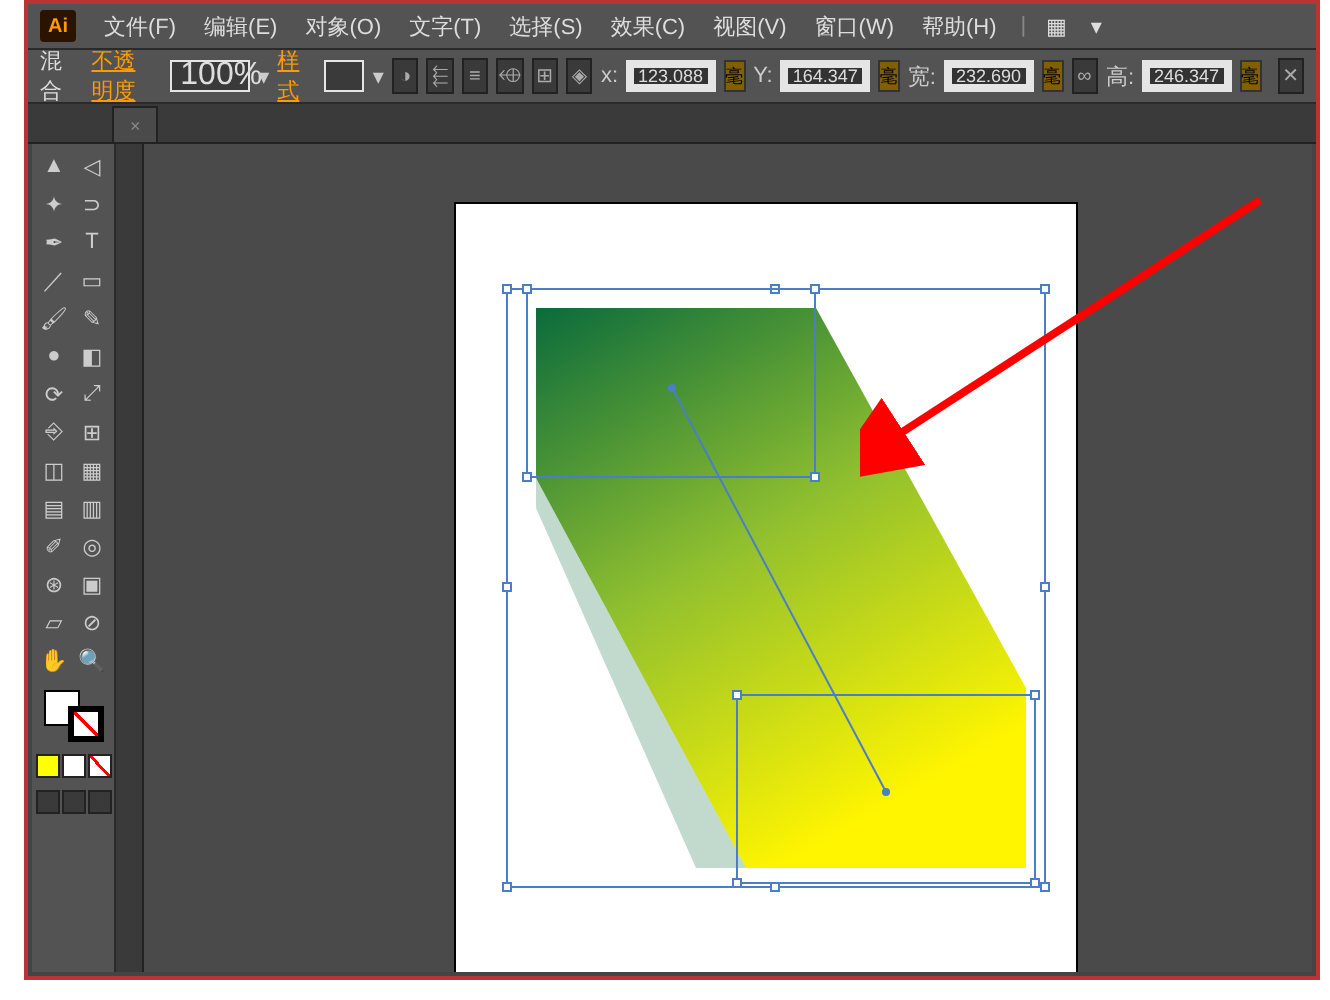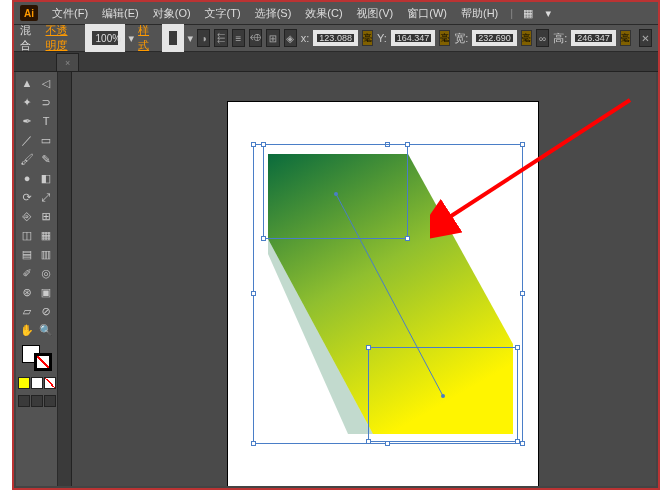--- a/index.html
+++ b/index.html
@@ -11,21 +11,21 @@
 .menubar { height: 22px; background: #535353; display: flex; align-items: center; padding-left: 6px; gap: 2px; color: #ddd; font-size: 11px; }
 .menubar .ai-logo { width: 18px; height: 16px; background: #2a1301; color: #ff9a00; display: flex; align-items: center; justify-content: center; font-weight: bold; font-size: 10px; margin-right: 6px; border-radius: 2px; }
 .menubar .menu-item { padding: 2px 6px; cursor: pointer; }
 .menubar .sep { margin: 0 4px; color: #888; }
 .menubar .dropdown-icon { width: 18px; height: 14px; display: flex; align-items: center; justify-content: center; }
 
 
 .controlbar { height: 28px; background: #535353; border-top: 1px solid #2a2a2a; border-bottom: 1px solid #2a2a2a; display: flex; align-items: center; padding: 0 6px; gap: 4px; color: #ccc; font-size: 11px; }
 .controlbar .label { color: #ddd; margin-right: 6px; }
 .controlbar .link-orange { color: #ff9a00; text-decoration: underline; margin-right: 4px; }
-.controlbar .field { background: #3a3a3a; border: 7px solid #e5e5e5; color: #ddd; min-width: 40px; height: 28px; display: flex; align-items: center; padding: 0 4px; font-size: 10px; }
+.controlbar .field { background: #3a3a3a; border: 1px solid #e5e5e5; color: #ddd; min-width: 40px; height: 16px; display: flex; align-items: center; padding: 0 4px; font-size: 16px; }
 .controlbar .icon-btn { width: 18px; height: 18px; background: #3a3a3a; border: 1px solid #222; display: flex; align-items: center; justify-content: center; color: #aaa; font-size: 10px; }
 .controlbar .num-field { background: #333; border: 4px solid #e5e5e5; color: #ddd; width: 54px; height: 16px; font-size: 9px; display: flex; align-items: center; padding: 0 2px; }
 .controlbar .unit { width: 14px; height: 16px; background: #806000; color: #000; font-size: 9px; display: flex; align-items: center; justify-content: center; border: 1px solid #333; }
 .controlbar .spacer { flex: 1; }
 
 
 .tabbar { height: 20px; background: #3a3a3a; border-bottom: 1px solid #222; display: flex; align-items: flex-end; padding-left: 42px; }
 .tabbar .tab { background: #4a4a4a; color: #ccc; font-size: 10px; height: 18px; padding: 2px 8px; border: 1px solid #222; border-bottom: none; display: flex; align-items: center; gap: 4px; }
 .tabbar .tab .close { color: #888; font-size: 9px; }
 

